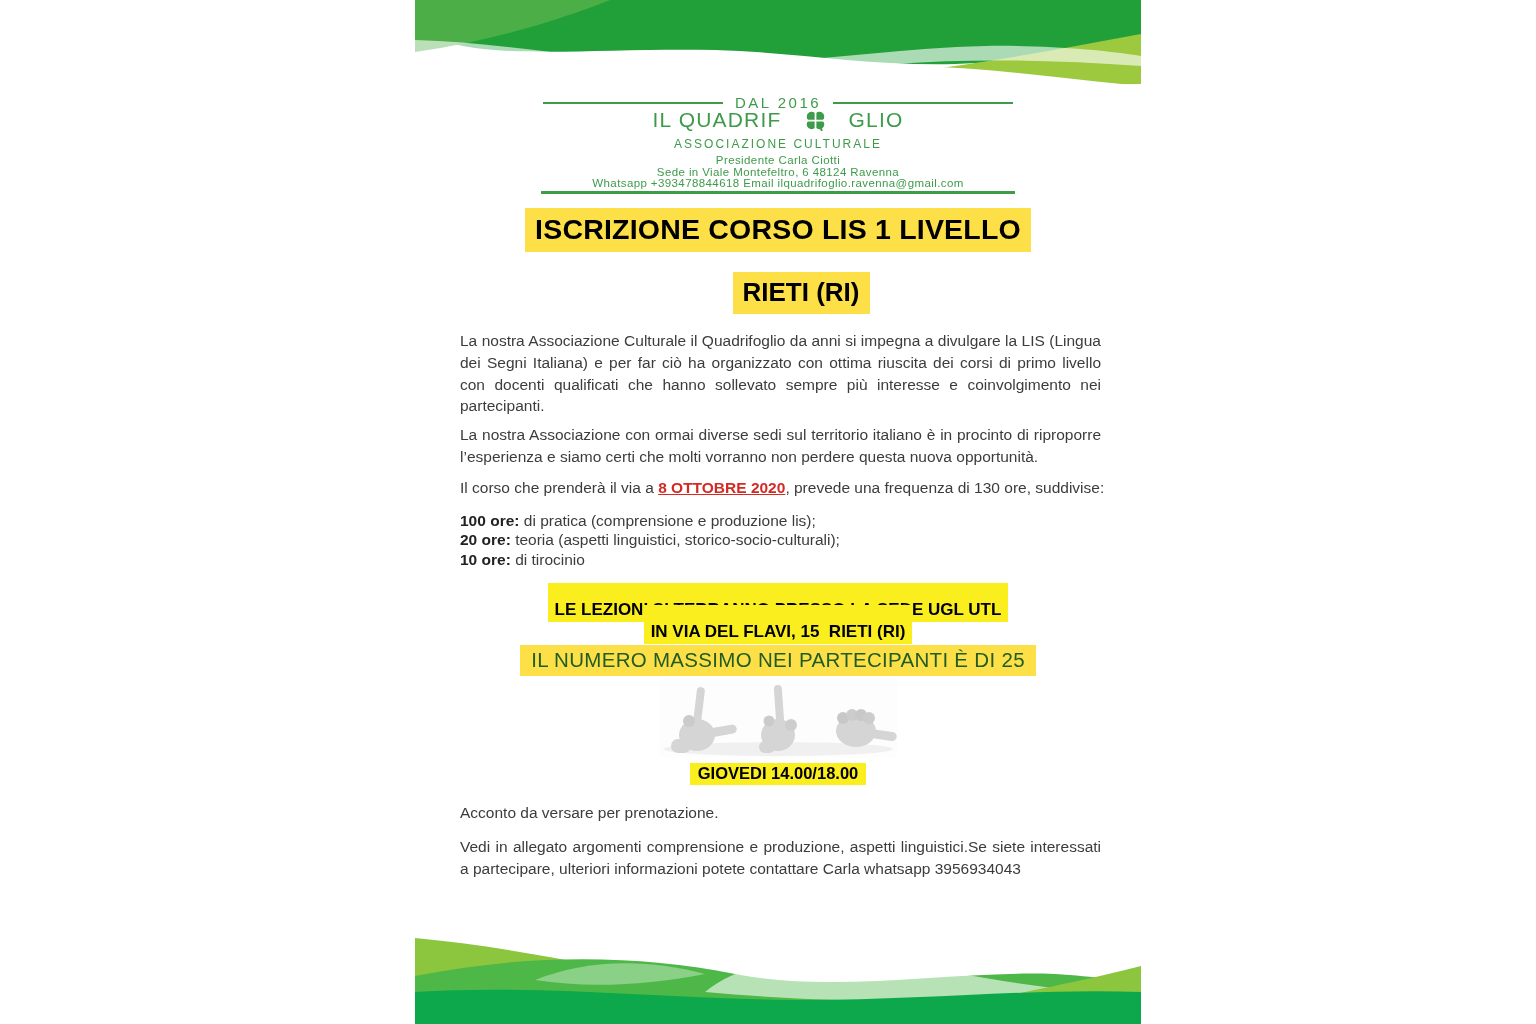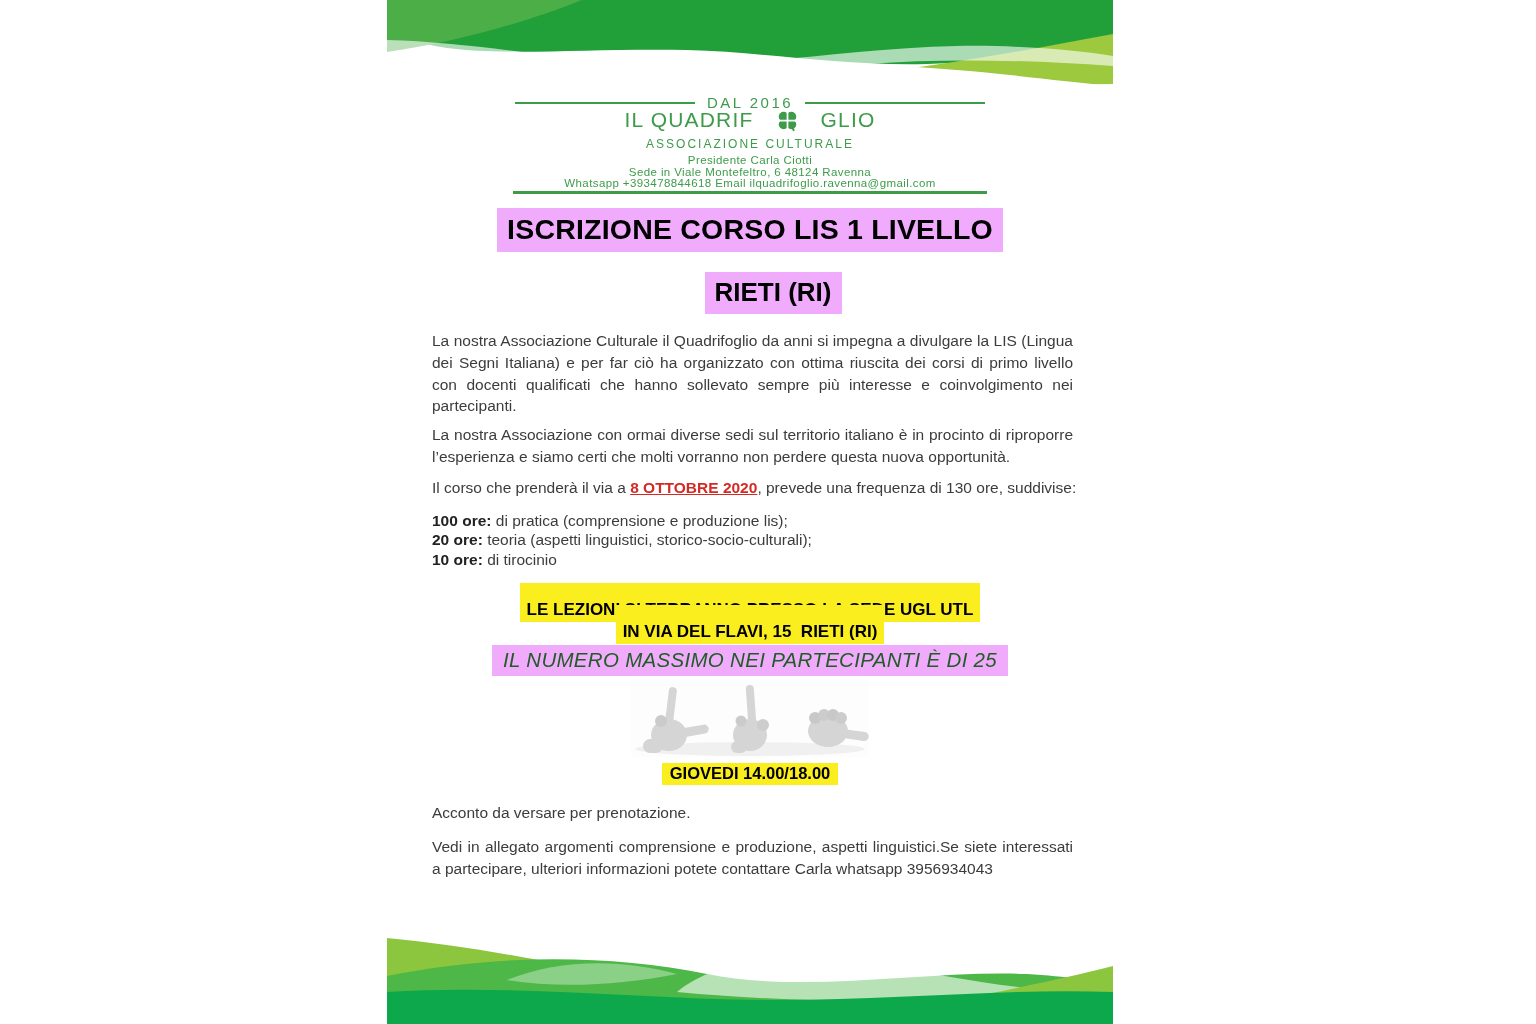--- a/index.html
+++ b/index.html
@@ -1,19 +1,19 @@
 <!DOCTYPE html>
 <html><head>
 <meta charset="utf-8">
 <style>
   * { margin: 0; padding: 0; box-sizing: border-box; }
   html, body { width: 1536px; height: 1024px; background: #ffffff; overflow: hidden; }
   body { font-family: "Liberation Sans", "DejaVu Sans", sans-serif; color: #3a3a3a; }
 
-  .sheet { position: absolute; left: 387px; top: 0; width: 726px; height: 1024px; background: #ffffff; }
+  .sheet { position: absolute; left: 415px; top: 0; width: 726px; height: 1024px; background: #ffffff; }
 
   .wave { position: absolute; left: 0; width: 726px; display: block; }
   .wave-top { top: 0; height: 90px; }
   .wave-bottom { top: 930px; height: 94px; }
 
   .abs { position: absolute; left: 0; width: 726px; gap: 22px; }
   .ctr { text-align: center; }
 
   
   .logo-since { top: 94px; display: flex; align-items: center; justify-content: center; gap: 12px;
@@ -23,21 +23,21 @@
                 color: #3e9b4a; font-size: 21px; letter-spacing: 1.2px; line-height: 28px; }
   .clover { width: 21px; height: 21px; margin: 0 1px; display: inline-block; }
   .logo-subtitle { top: 137px; text-align: center; color: #3e9b4a; font-size: 12px; letter-spacing: 2px; }
   .logo-small { text-align: center; color: #3e9b4a; font-size: 11.5px; letter-spacing: 0.4px; }
   .logo-president { top: 154px; }
   .logo-address { top: 165.5px; }
   .logo-contact { top: 177px; }
   .logo-rule { top: 191px; left: 126px; width: 474px; height: 3px; background: #3e9b4a; }
 
   
-  .hl-green { background: #f0abfc; color: #000; }
+  .hl-green { background: #fde047; color: #000; }
   .hl-yellow { background: #faee1e; color: #000; }
   .title-main { top: 208px; }
   .title-main span { display: inline-block; font-size: 28.5px; font-weight: bold; padding: 5px 10px 6px; letter-spacing: 0.2px; }
   .title-loc { top: 272px; }
   .title-loc span { display: inline-block; font-size: 26px; font-weight: bold; padding: 5px 10px 6px; margin-left: 46px; }
 
   
   .bodytext { left: 45px; width: 641px; font-size: 15.5px; line-height: 21.8px; color: #3c3c3c; }
   .jline { text-align: justify; text-align-last: justify; }
   .lastline { text-align: left; }
@@ -46,21 +46,21 @@
   .course { top: 477px; width: 680px; white-space: nowrap; }
   .course .date { color: #d42a24; font-weight: bold; text-decoration: underline; }
   .hours { top: 511px; line-height: 19.4px; }
   .hours b { color: #222; }
 
   .venue { top: 583px; line-height: 22px; }
   .venue-line { display: inline-block; font-weight: bold; font-size: 17px; padding: 16px 7px 1px; white-space: pre-wrap; }
   .venue .row { height: 22px; }
 
   .maxline { top: 645px; }
-  .maxline span { display: inline-block; font-size: 20.5px; color: #215c25; padding: 3px 11px 4px; letter-spacing: 0.3px; font-style: italic; }
+  .maxline span { display: inline-block; font-size: 20.5px; color: #215c25; padding: 3px 11px 4px; letter-spacing: 0.3px; }
 
   .hands-wrap { top: 679px; text-align: center; }
 
   .giovedi { top: 763px; }
   .giovedi span { display: inline-block; font-weight: bold; font-size: 16.5px; padding: 1px 8px 2px; }
 
   .acconto { top: 802px; }
   .closing { top: 836px; }
 </style>
 </head>

